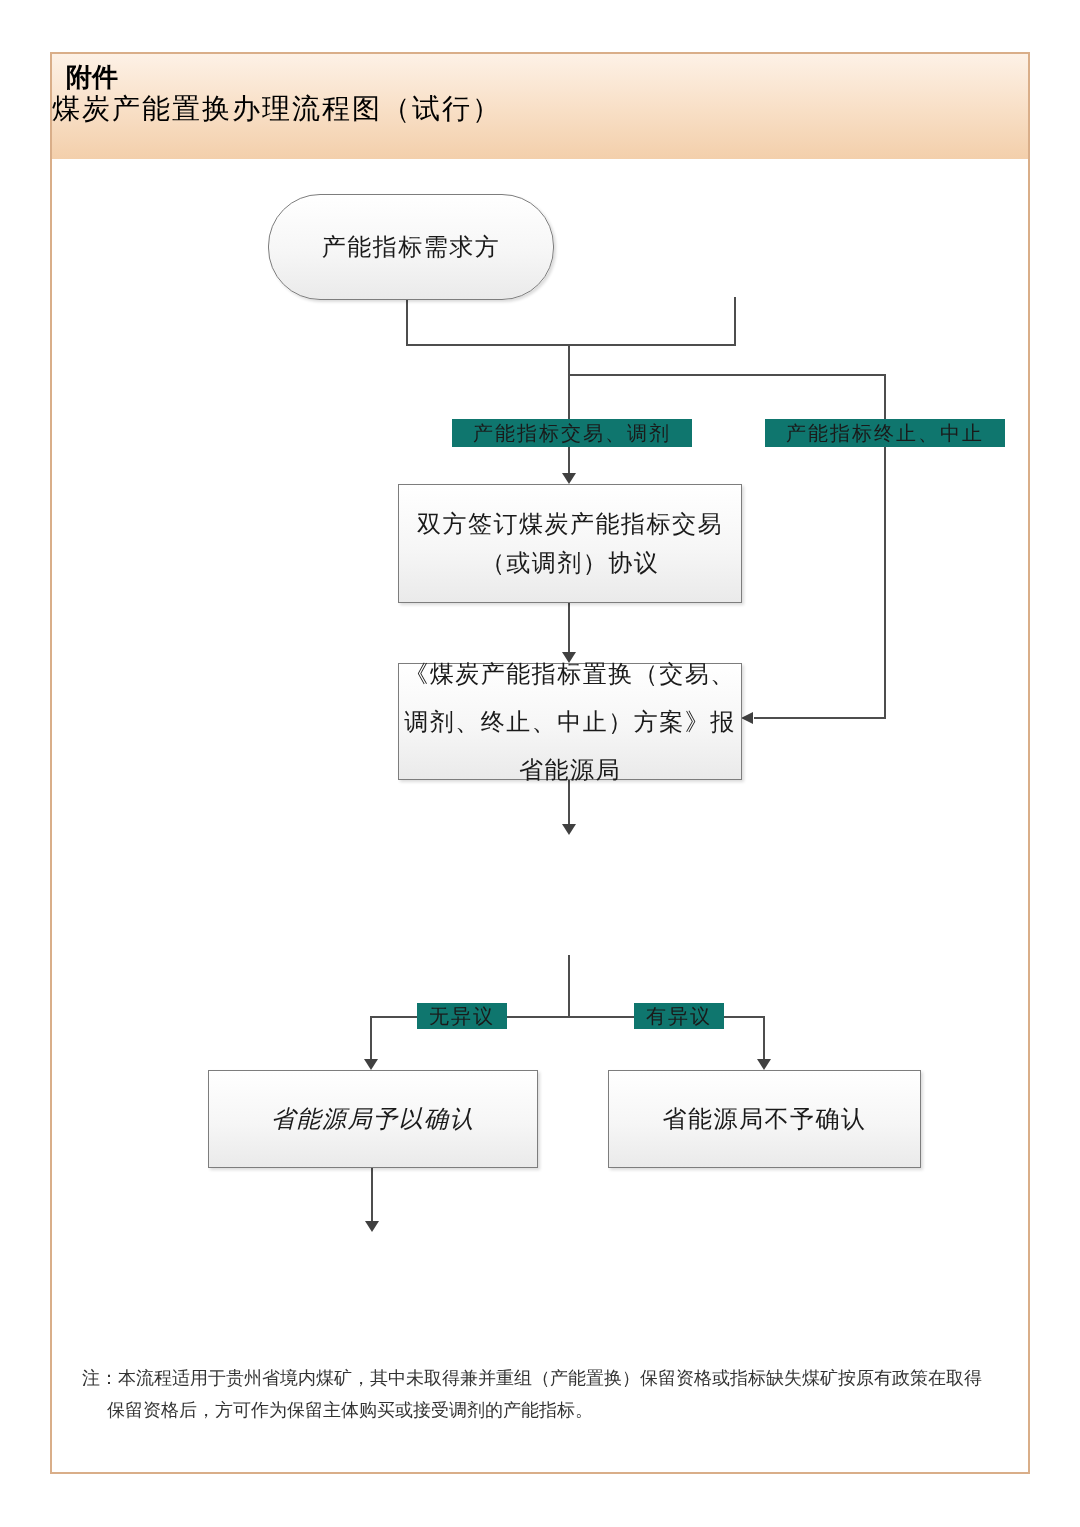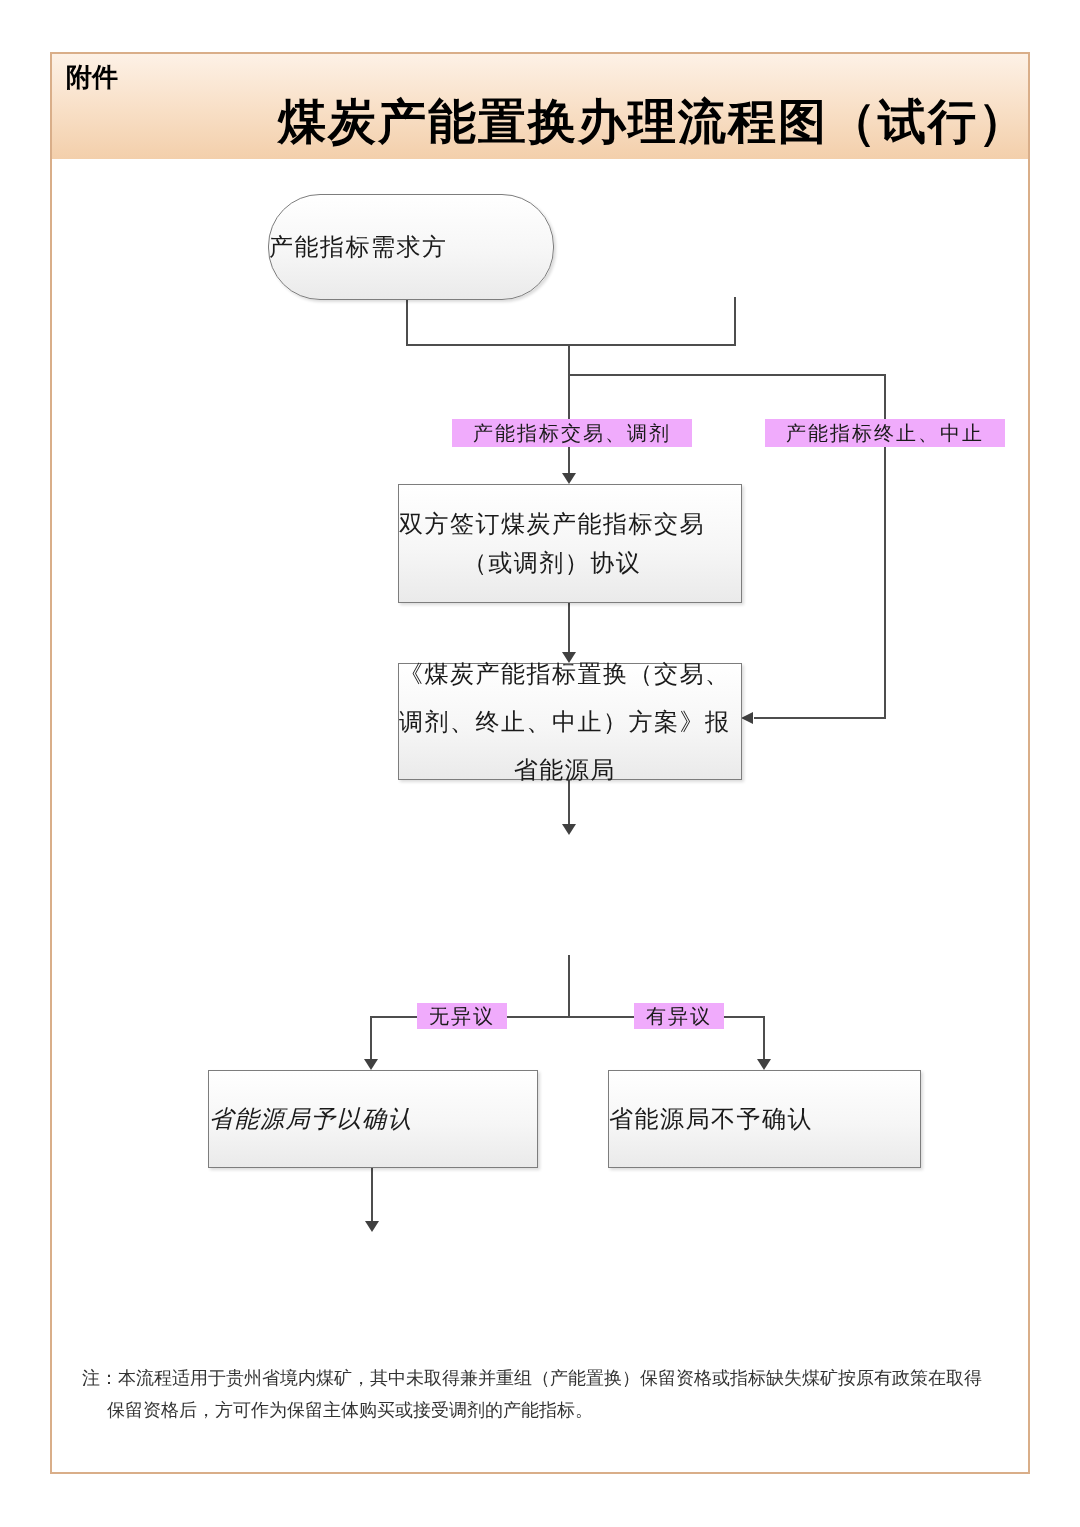--- a/index.html
+++ b/index.html
@@ -21,30 +21,30 @@
     background:linear-gradient(180deg,#fdf1e6 0%,#f9e2cb 45%,#f3cfab 100%);
     z-index:1;
   }
   .attachment{
     position:absolute;left:14px;top:6px;
     font-family:"Liberation Sans","DejaVu Sans",sans-serif;
     font-weight:bold;font-size:26px;color:#000;
   }
   .doc-title{
     position:absolute;left:0;top:36px;width:100%;
-    text-align:right;font-weight:bold;font-size:48px;
+    text-align:left;font-weight:normal;font-size:28px;
     letter-spacing:2px;color:#000;
   }
   
   .node{
     position:absolute;z-index:3;
     background:linear-gradient(180deg,#ffffff 0%,#f6f6f6 55%,#eaeaea 100%);
     border:1px solid #7d7d7d;
     box-shadow:2px 2px 3px rgba(0,0,0,0.14);
-    display:flex;align-items:center;justify-content:flex-start;
+    display:flex;align-items:center;justify-content:center;
     text-align:center;
   }
   .node-text{
     white-space:pre-line;font-size:24px;letter-spacing:1.5px;line-height:39px;
   }
   .stadium{border-radius:52px;}
   #node-demand   {left:268px;top:194px;width:284px;height:104px;}
   #node-transfer {left:603px;top:194px;width:268px;height:104px;}
   #node-sign     {left:398px;top:484px;width:342px;height:117px;}
   #node-plan     {left:398px;top:663px;width:342px;height:115px;}
@@ -82,21 +82,21 @@
   }
   #ar-sign   {left:562px;top:473px;}
   #ar-plan   {left:562px;top:652px;}
   #ar-pub    {left:562px;top:824px;}
   #ar-conf   {left:364px;top:1059px;}
   #ar-rej    {left:757px;top:1059px;}
   #ar-copy   {left:365px;top:1221px;}
   #ar-plan-r {left:741px;top:712px;}
   
   .edge-label{
-    position:absolute;z-index:4;background:#f0abfc;
+    position:absolute;z-index:4;background:#0f766e;
     text-align:center;font-size:20px;letter-spacing:2px;color:#1a1a1a;
     line-height:28px;
   }
   #lbl-trade    {left:452px;top:419px;width:240px;height:28px;}
   #lbl-terminate{left:765px;top:419px;width:240px;height:28px;}
   #lbl-noobj    {left:417px;top:1003px;width:90px;height:26px;line-height:26px;}
   #lbl-obj      {left:634px;top:1003px;width:90px;height:26px;line-height:26px;}
   
   .note{
     position:absolute;left:82px;top:1362px;width:890px;z-index:3;

